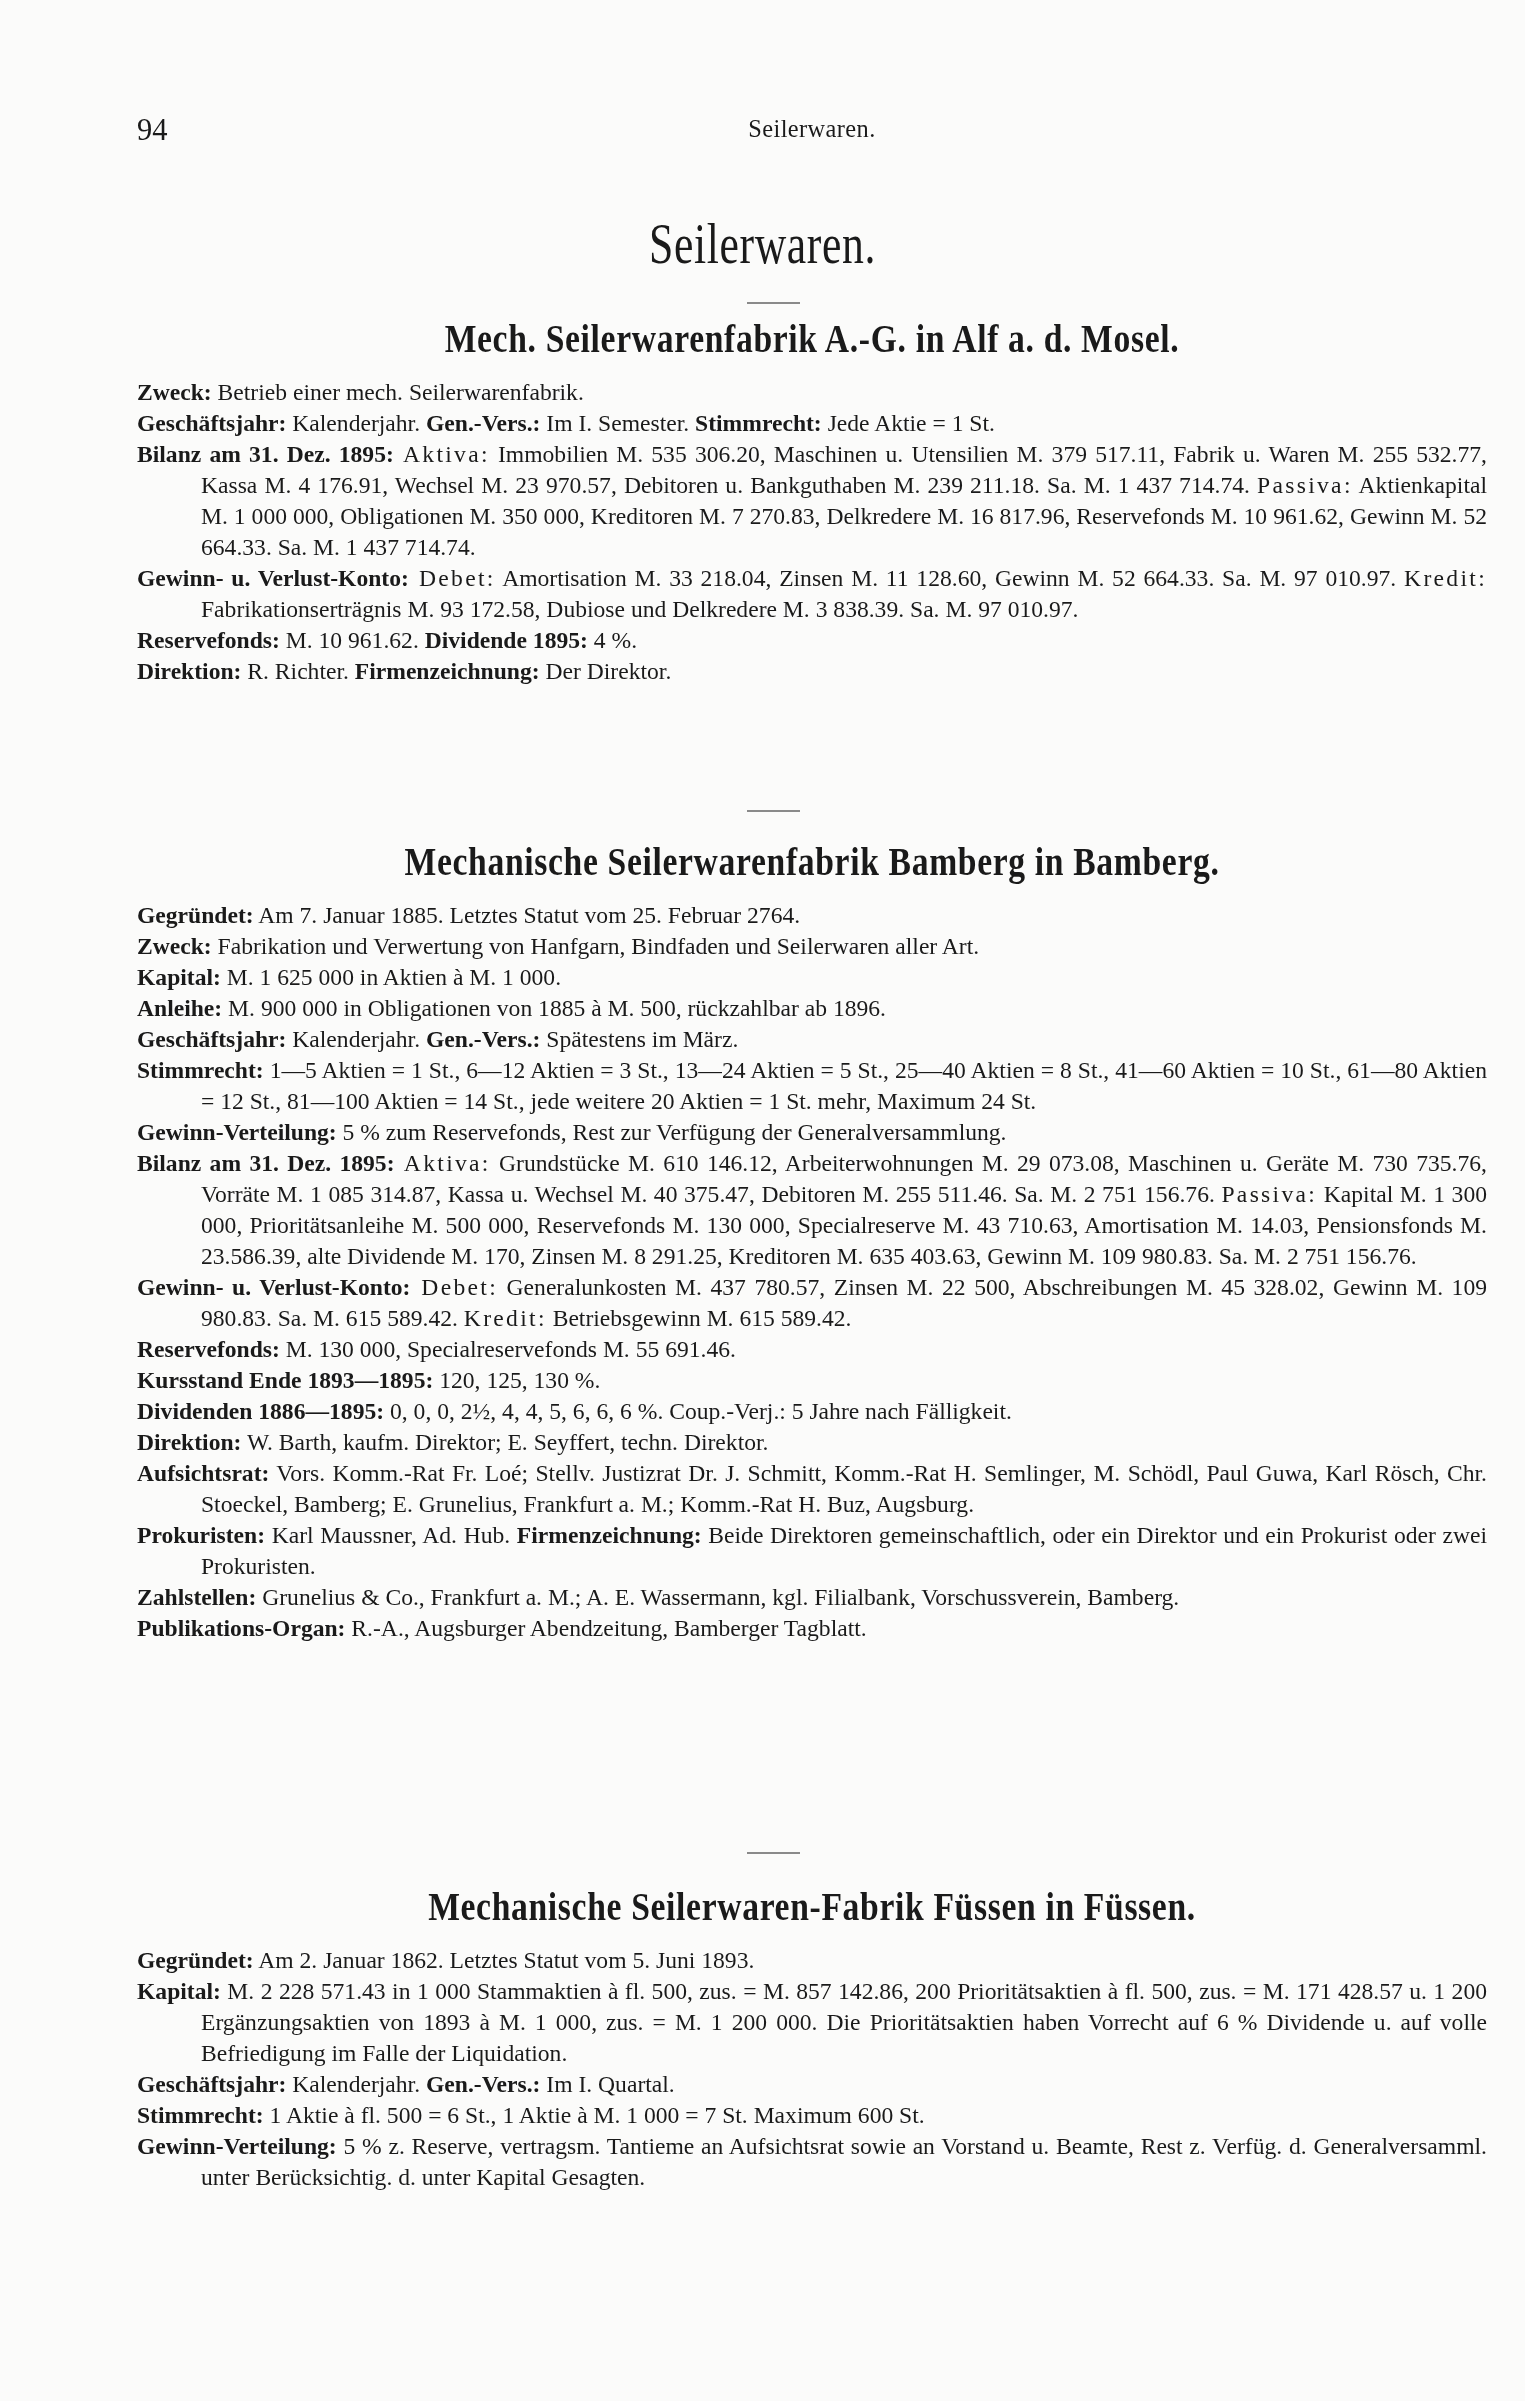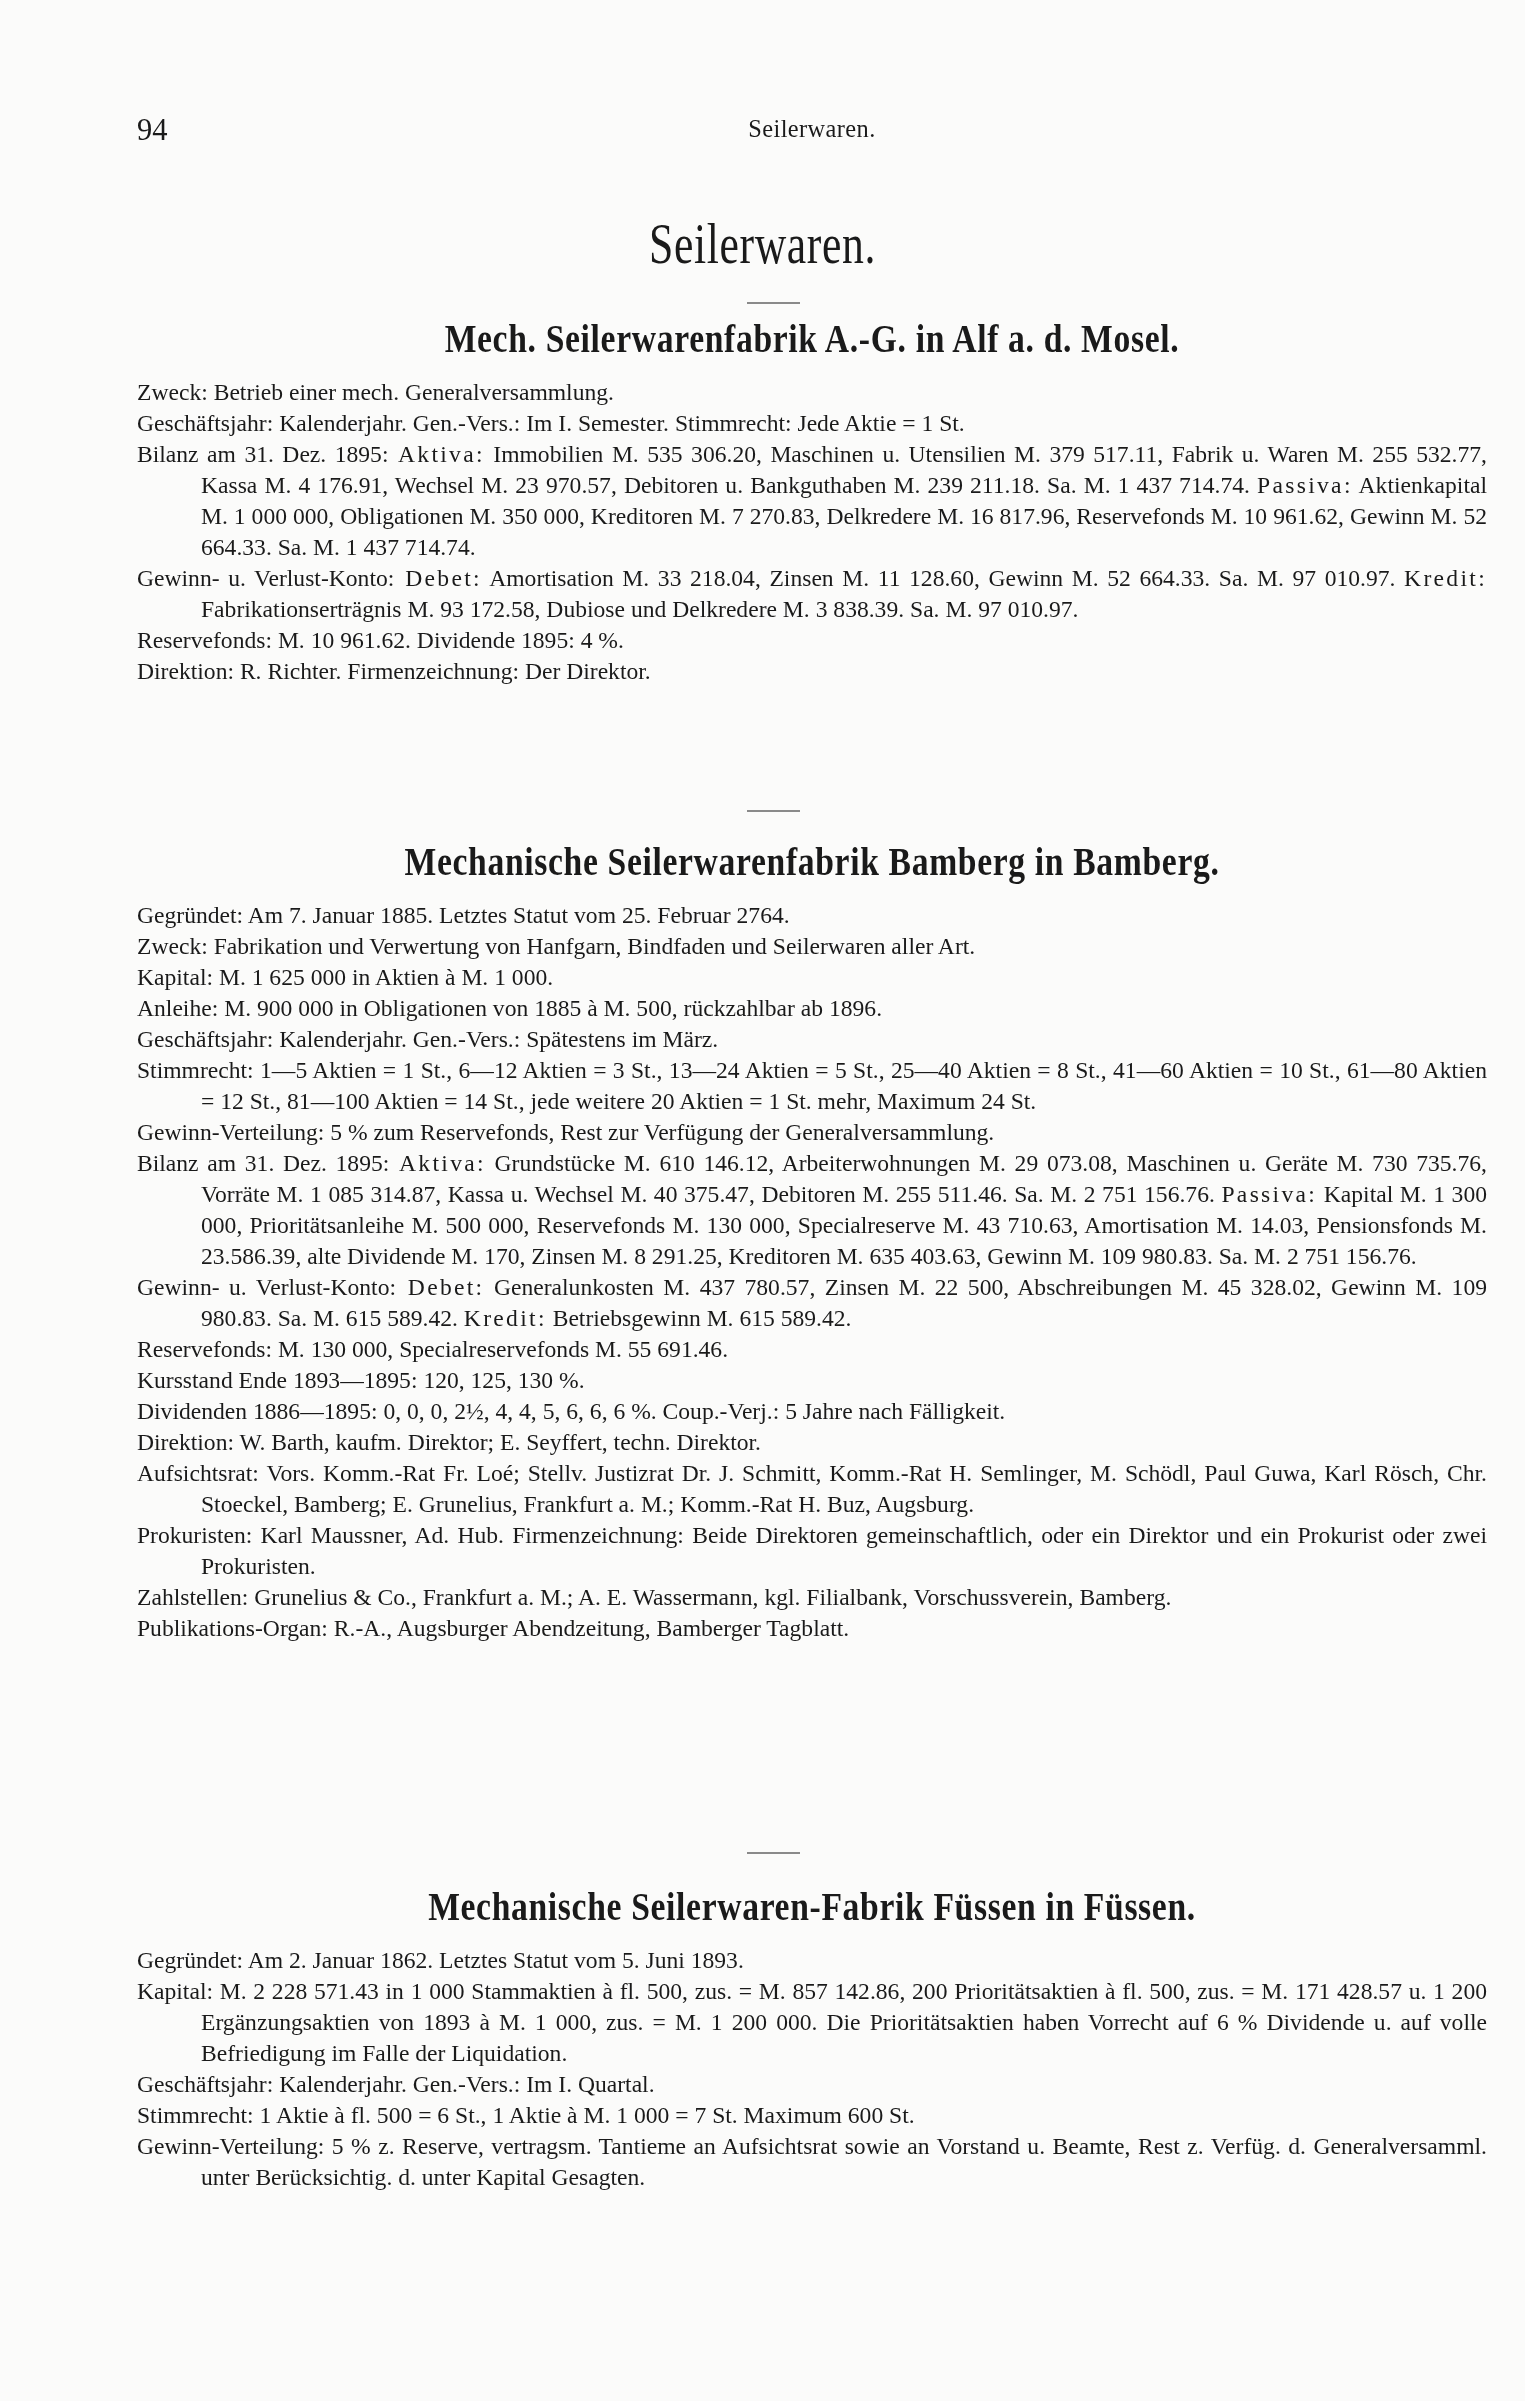--- a/index.html
+++ b/index.html
@@ -26,40 +26,40 @@
   }
   .company { position: absolute; left: 137px; width: 1350px; }
   .company-title {
     text-align: center; font-weight: bold; font-size: 41px; margin: 0 0 15.3px 0;
     transform: scaleX(0.82); transform-origin: center; letter-spacing: 0.8px; white-space: nowrap;
   }
   .entry {
     font-size: 23.6px; line-height: 31px; text-align: justify;
     padding-left: 64px; text-indent: -64px; margin: 0;
   }
-  .label { font-weight: normal; }
+  .label { font-weight: bold; }
   .sp { letter-spacing: 2.3px; }
 </style>
 </head>
 <body>
 
 <div class="page">
 
   <div class="running-head">
     <span class="page-number">94</span>
     <div class="running-title">Seilerwaren.</div>
   </div>
 
   <div class="section-title">Seilerwaren.</div>
   <div class="rule" style="top:302px;"></div>
 
   <div class="company" style="top:314px;">
     <div class="company-title">Mech. Seilerwarenfabrik A.-G. in Alf a. d. Mosel.</div>
     <div id="c0">
-        <p class="entry"><span class="label">Zweck:</span><span> Betrieb einer mech. Generalversammlung.</span></p>
+        <p class="entry"><span class="label">Zweck:</span><span> Betrieb einer mech. Seilerwarenfabrik.</span></p>
         <p class="entry"><span class="label">Geschäftsjahr:</span><span> Kalenderjahr.  </span><span class="label">Gen.-Vers.:</span><span> Im I. Semester.  </span><span class="label">Stimmrecht:</span><span> Jede Aktie = 1 St.</span></p>
         <p class="entry"><span class="label">Bilanz am 31. Dez. 1895:</span><span class="sp"> Aktiva:</span><span> Immobilien M. 535 306.20, Maschinen u. Utensilien M. 379 517.11, Fabrik u. Waren M. 255 532.77, Kassa M. 4 176.91, Wechsel M. 23 970.57, Debitoren u. Bankguthaben M. 239 211.18.  Sa. M. 1 437 714.74.  </span><span class="sp">Passiva:</span><span> Aktienkapital M. 1 000 000, Obligationen M. 350 000, Kreditoren M. 7 270.83, Delkredere M. 16 817.96, Reservefonds M. 10 961.62, Gewinn M. 52 664.33.  Sa. M. 1 437 714.74.</span></p>
         <p class="entry"><span class="label">Gewinn- u. Verlust-Konto:</span><span class="sp"> Debet:</span><span> Amortisation M. 33 218.04, Zinsen M. 11 128.60, Gewinn M. 52 664.33.  Sa. M. 97 010.97.  </span><span class="sp">Kredit:</span><span> Fabrikationserträgnis M. 93 172.58, Dubiose und Delkredere M. 3 838.39.  Sa. M. 97 010.97.</span></p>
         <p class="entry"><span class="label">Reservefonds:</span><span> M. 10 961.62.  </span><span class="label">Dividende 1895:</span><span> 4 %.</span></p>
         <p class="entry"><span class="label">Direktion:</span><span> R. Richter.  </span><span class="label">Firmenzeichnung:</span><span> Der Direktor.</span></p>
       </div>
   </div>
 
   <div class="rule" style="top:810px;"></div>
 

